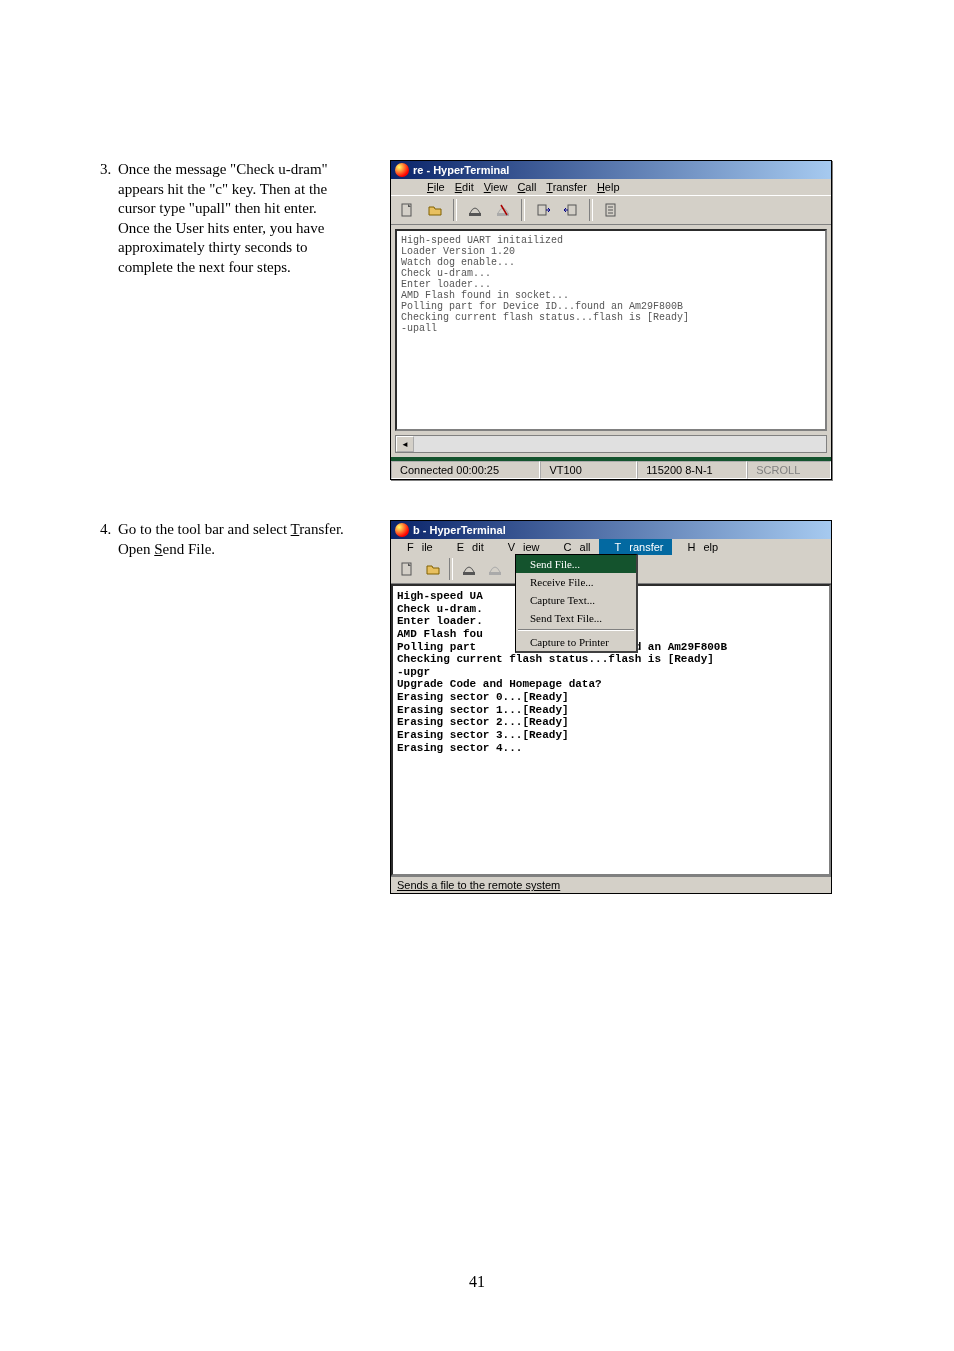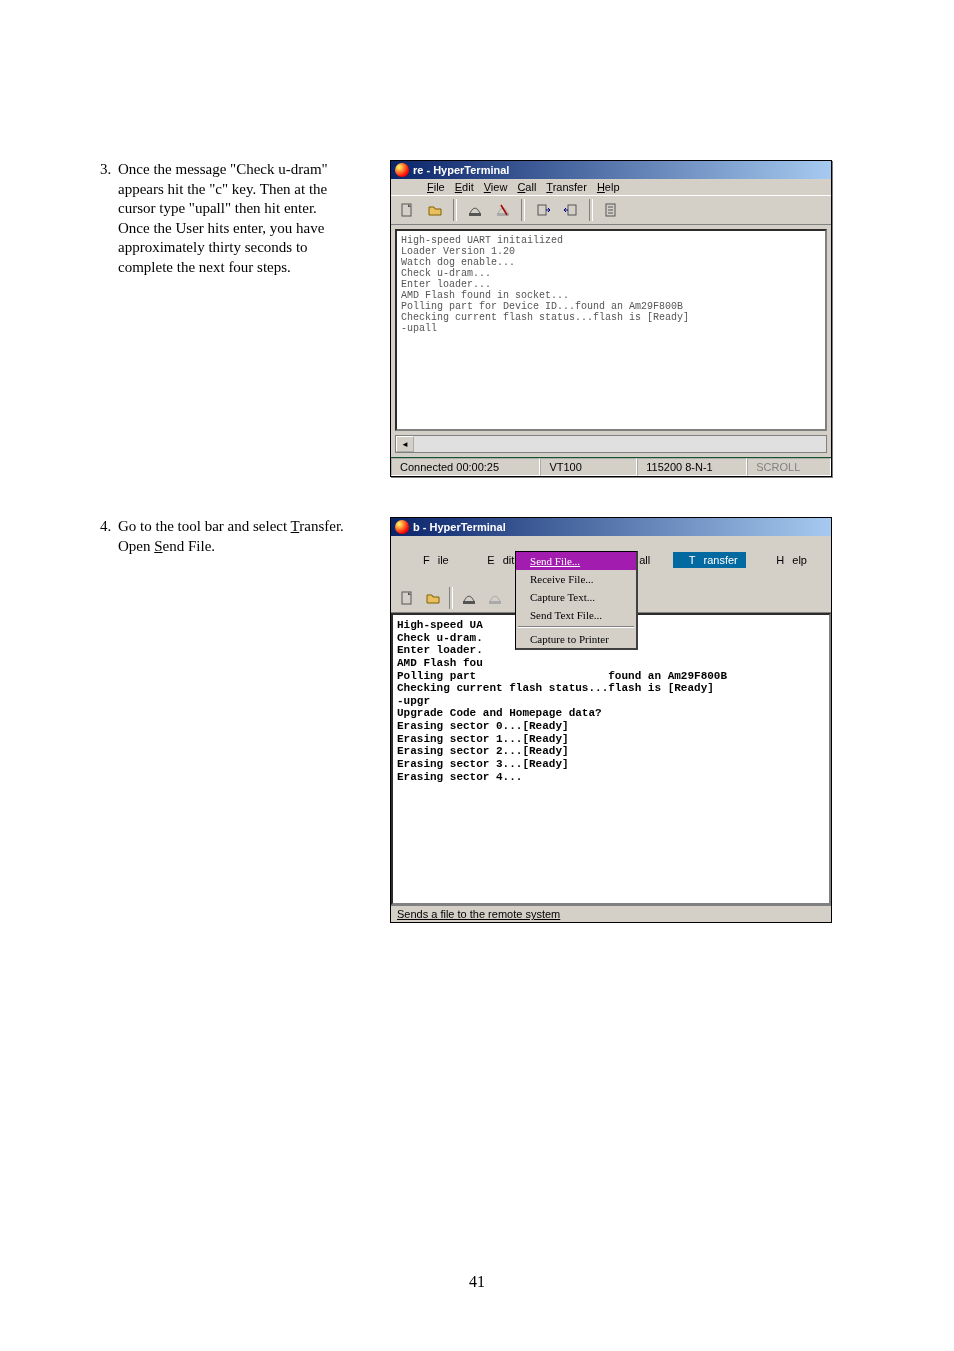--- a/index.html
+++ b/index.html
@@ -114,43 +114,42 @@
   .hscroll .arrow {
     width: 16px;
     background: #d4d0c8;
     border: 1px outset #fff;
     display: flex; align-items: center; justify-content: center;
     font-size: 8px;
   }
   .hscroll .track { flex: 1; background: #e0e0e0; }
   .statusbar {
     display: flex;
-    border-top: 1px solid #14532d;
+    border-top: 4px solid #14532d;
     background: #d4d0c8;
   }
   .statusbar .cell {
     padding: 2px 8px;
     border: 1px inset #fff;
     font-size: 11px;
   }
   .statusbar .cell.dim { color: #808080; }
 
   
   .htwin2 {
     width: 440px;
     border: 1px solid #000;
     background: #d4d0c8;
     font-family: Tahoma, Arial, sans-serif;
     font-size: 11px;
   }
   .menubar2 {
     display: flex;
-    padding: 16px;
-    background: #d4d0c8;
-    justify-content: space-between;
+    padding: 0;
+    background: #d4d0c8;
   }
   .menubar2 span {
     padding: 2px 8px;
   }
   .menubar2 .open {
     background: #0369a1;
     color: #fff;
   }
   .toolbar2 {
     display: flex;
@@ -167,23 +166,22 @@
     border-right: 2px solid #404040;
     border-bottom: 2px solid #404040;
     font-size: 11px;
     width: 120px;
     z-index: 10;
   }
   .dropdown .item {
     padding: 3px 14px;
   }
   .dropdown .item.hl {
-    background: #a21caf;
+    background: #14532d;
     color: #fff;
-    text-decoration: underline;
   }
   .dropdown hr {
     margin: 2px 2px;
     border: none;
     border-top: 1px solid #808080;
     border-bottom: 1px solid #fff;
   }
   .terminal2 {
     background: #fff;
     border: 2px inset #808080;

